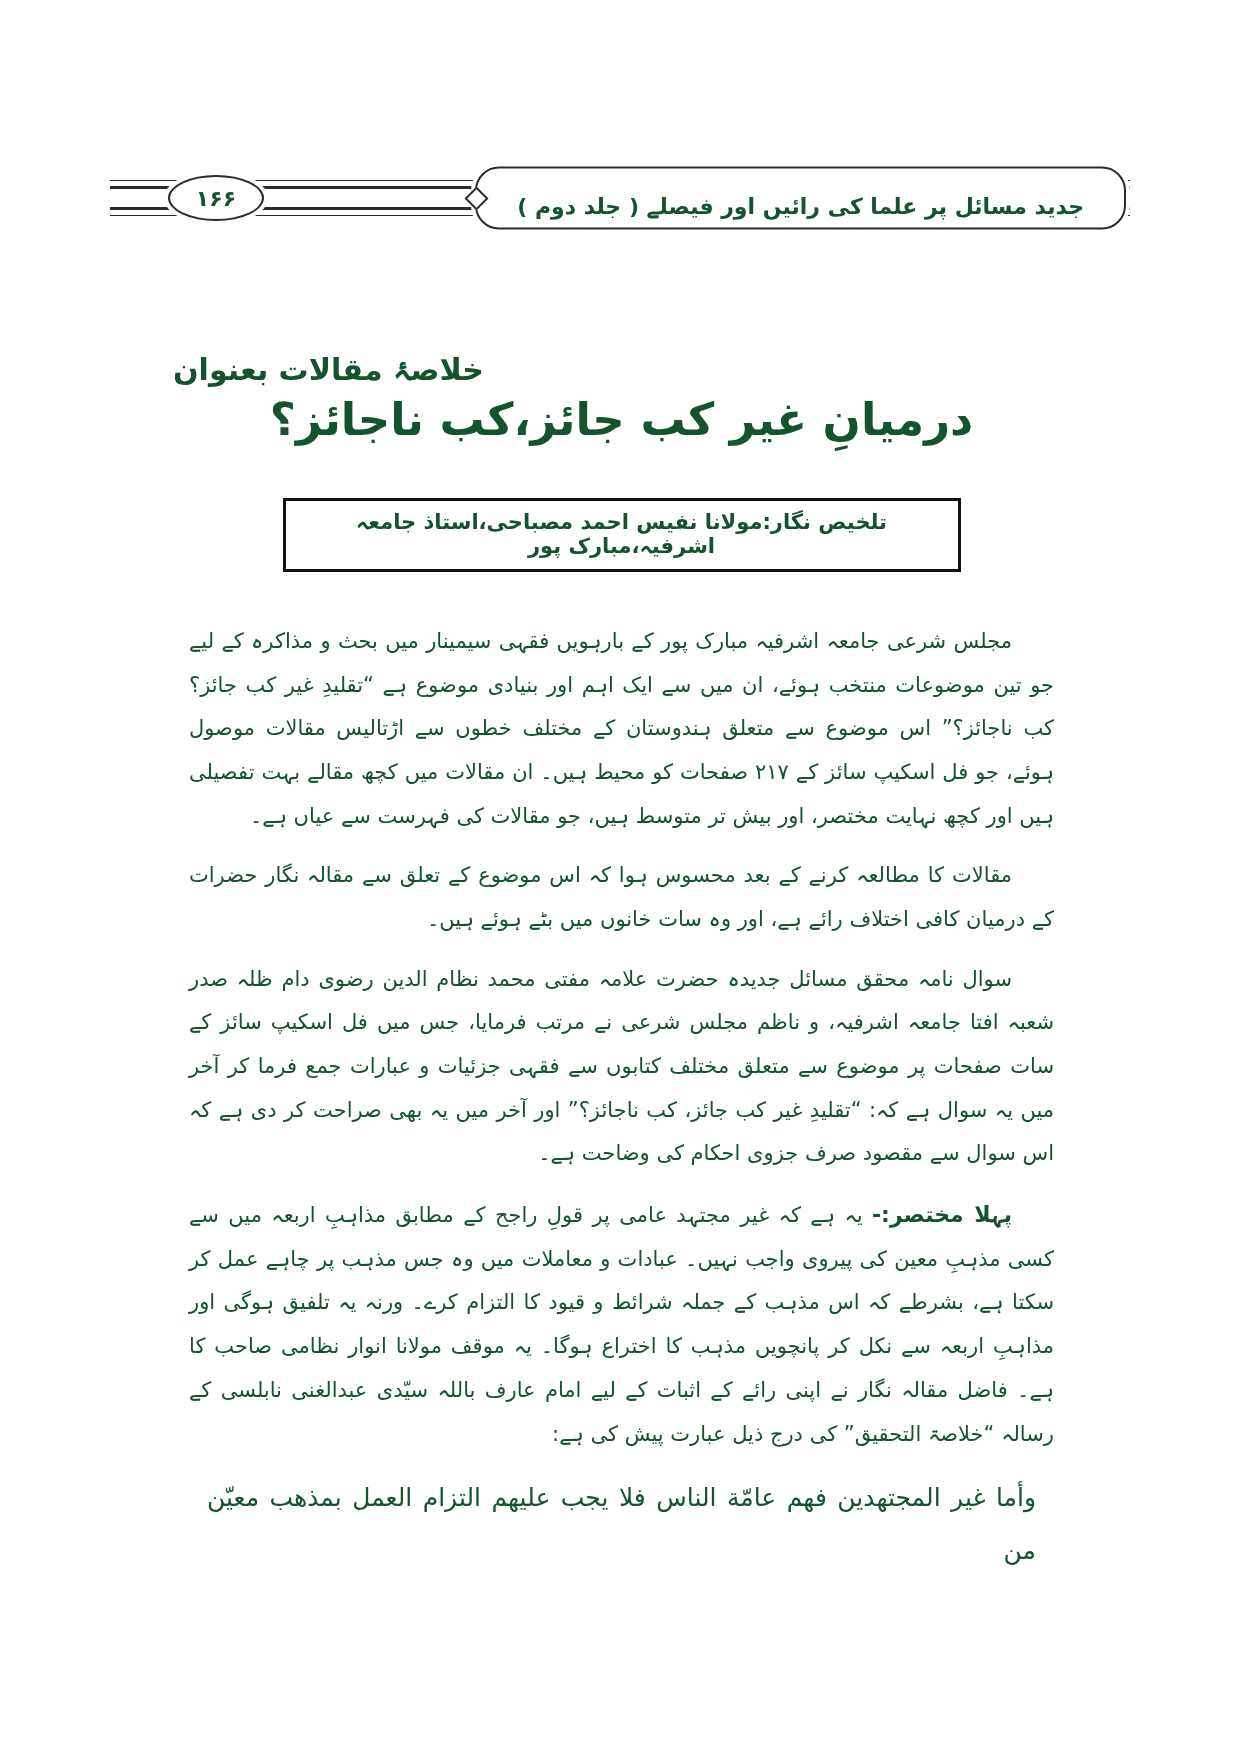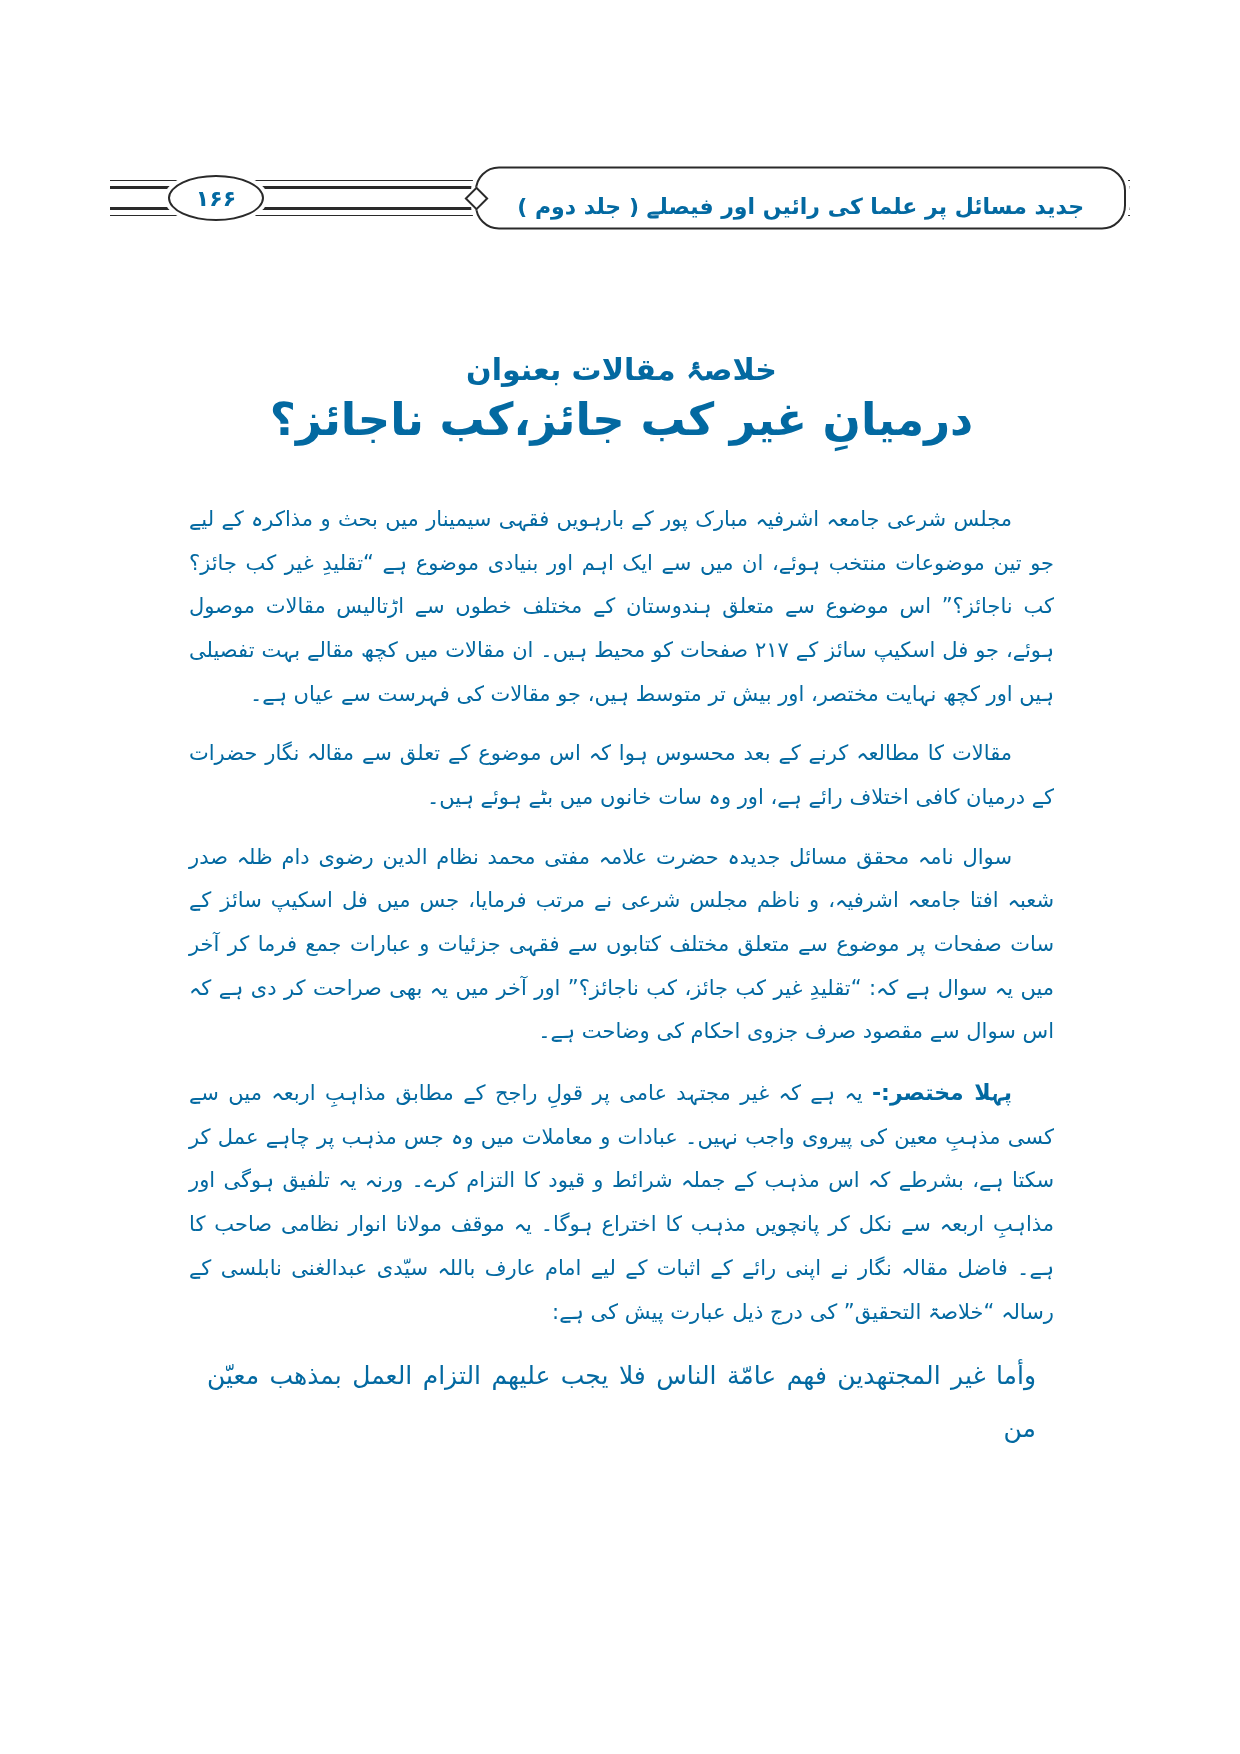--- a/index.html
+++ b/index.html
@@ -6,21 +6,21 @@
     margin: 0;
     padding: 0;
     background: #ffffff;
   }
   .page {
     position: relative;
     width: 1144px;
     height: 1754px;
     margin: 0 auto;
     background: #ffffff;
-    color: #0369a1;
+    color: #14532d;
     font-family: "DejaVu Sans", sans-serif;
     overflow: hidden;
     border-radius: 6px;
   }
 
   
   .header-band {
     position: absolute;
     top: 175px;
     left: 62px;
@@ -91,21 +91,21 @@
   
   .content {
     position: absolute;
     top: 352px;
     left: 125px;
     right: 122px;
     direction: rtl;
   }
   .kicker {
     margin: 0 0 6px 0;
-    text-align: center;
+    text-align: left;
     font-size: 30px;
     font-weight: bold;
   }
   .main-title {
     margin: 0 0 52px 0;
     text-align: center;
     font-size: 45px;
     font-weight: bold;
     letter-spacing: 0.5px;
   }
@@ -153,20 +153,23 @@
       <span>جدید مسائل پر علما کی رائیں اور فیصلے ( جلد دوم )</span>
     </div>
   </div>
 
   <div class="content">
 
     <h3 class="kicker">خلاصۂ مقالات بعنوان</h3>
 
     <h1 class="main-title">درمیانِ غیر کب جائز،کب ناجائز؟</h1>
 
+    <div class="byline-box">
+      <span>تلخیص نگار:مولانا نفیس احمد مصباحی،استاذ جامعہ اشرفیہ،مبارک پور</span>
+    </div>
 
     <p class="para">مجلس شرعی جامعہ اشرفیہ مبارک پور کے بارہویں فقہی سیمینار میں بحث و مذاکرہ کے لیے جو تین موضوعات منتخب ہوئے، ان میں سے ایک اہم اور بنیادی موضوع ہے “تقلیدِ غیر کب جائز؟ کب ناجائز؟” اس موضوع سے متعلق ہندوستان کے مختلف خطوں سے اڑتالیس مقالات موصول ہوئے، جو فل اسکیپ سائز کے ۲۱۷ صفحات کو محیط ہیں۔ ان مقالات میں کچھ مقالے بہت تفصیلی ہیں اور کچھ نہایت مختصر، اور بیش تر متوسط ہیں، جو مقالات کی فہرست سے عیاں ہے۔</p>
 
     <p class="para">مقالات کا مطالعہ کرنے کے بعد محسوس ہوا کہ اس موضوع کے تعلق سے مقالہ نگار حضرات کے درمیان کافی اختلاف رائے ہے، اور وہ سات خانوں میں بٹے ہوئے ہیں۔</p>
 
     <p class="para">سوال نامہ محقق مسائل جدیدہ حضرت علامہ مفتی محمد نظام الدین رضوی دام ظلہ صدر شعبہ افتا جامعہ اشرفیہ، و ناظم مجلس شرعی نے مرتب فرمایا، جس میں فل اسکیپ سائز کے سات صفحات پر موضوع سے متعلق مختلف کتابوں سے فقہی جزئیات و عبارات جمع فرما کر آخر میں یہ سوال ہے کہ: “تقلیدِ غیر کب جائز، کب ناجائز؟” اور آخر میں یہ بھی صراحت کر دی ہے کہ اس سوال سے مقصود صرف جزوی احکام کی وضاحت ہے۔</p>
 
     <p class="para">
       <b>پہلا مختصر:-</b>
       <span>یہ ہے کہ غیر مجتہد عامی پر قولِ راجح کے مطابق مذاہبِ اربعہ میں سے کسی مذہبِ معین کی پیروی واجب نہیں۔ عبادات و معاملات میں وہ جس مذہب پر چاہے عمل کر سکتا ہے، بشرطے کہ اس مذہب کے جملہ شرائط و قیود کا التزام کرے۔ ورنہ یہ تلفیق ہوگی اور مذاہبِ اربعہ سے نکل کر پانچویں مذہب کا اختراع ہوگا۔ یہ موقف مولانا انوار نظامی صاحب کا ہے۔ فاضل مقالہ نگار نے اپنی رائے کے اثبات کے لیے امام عارف باللہ سیّدی عبدالغنی نابلسی کے رسالہ “خلاصۃ التحقیق” کی درج ذیل عبارت پیش کی ہے:</span>

